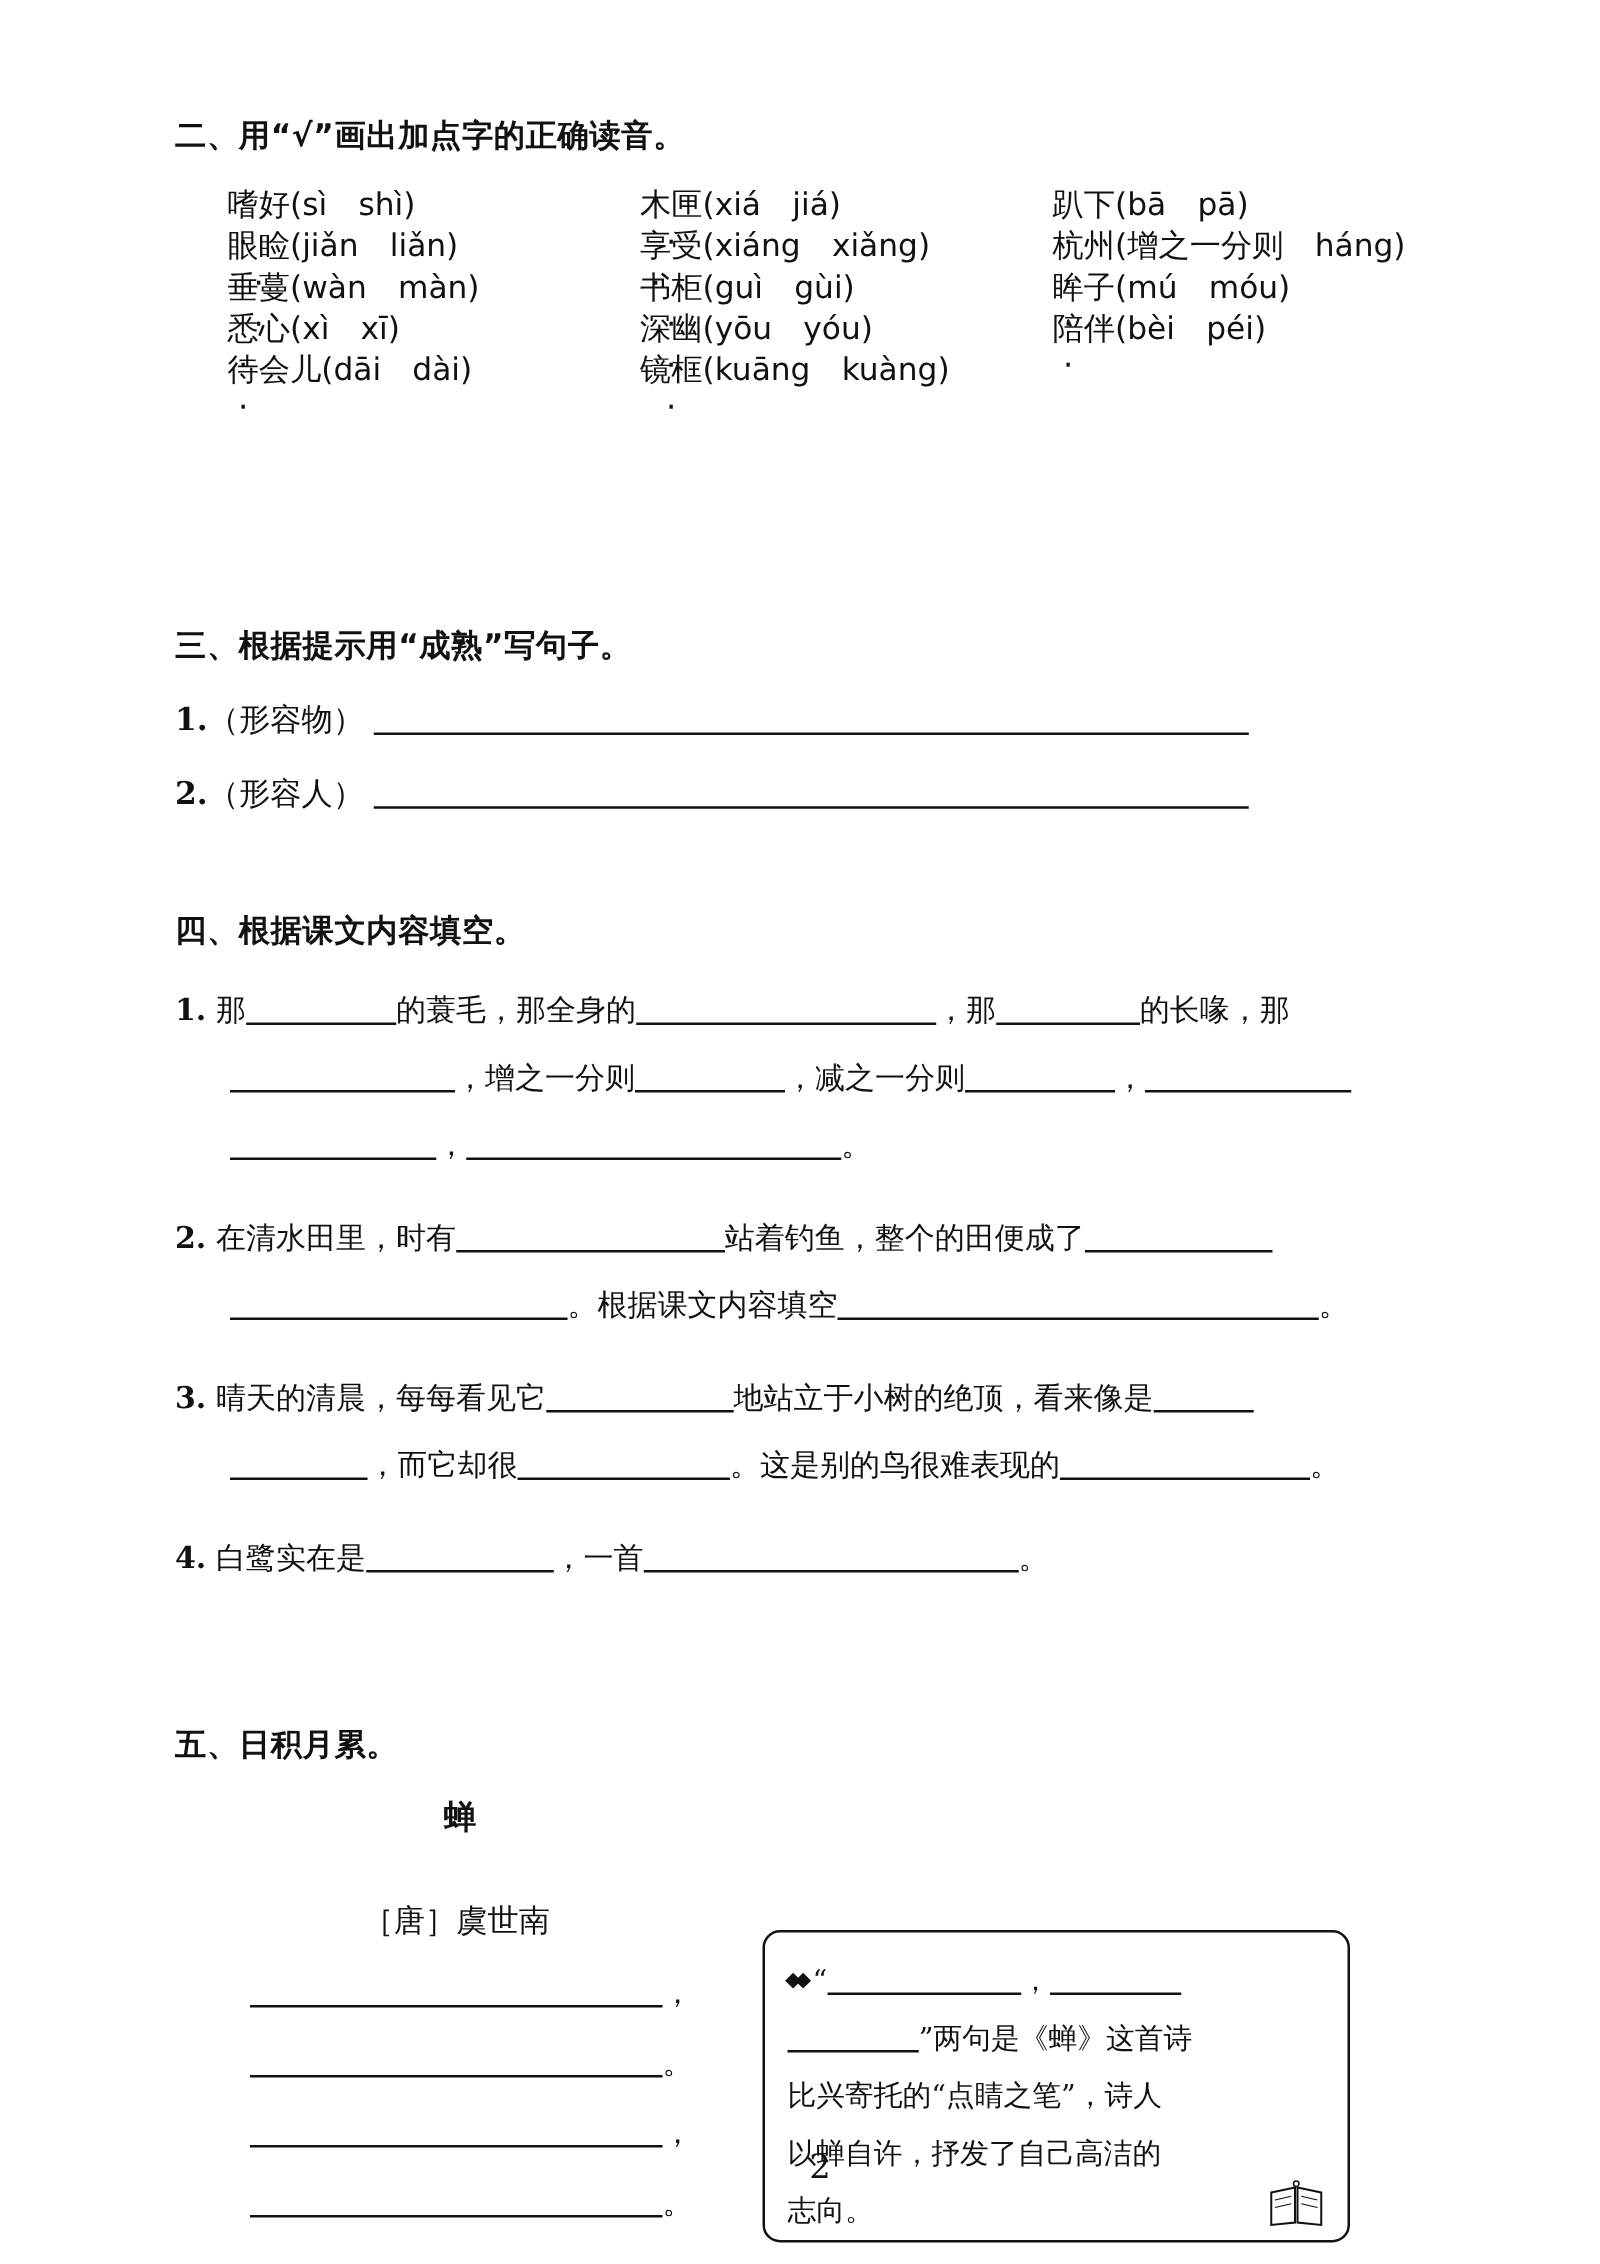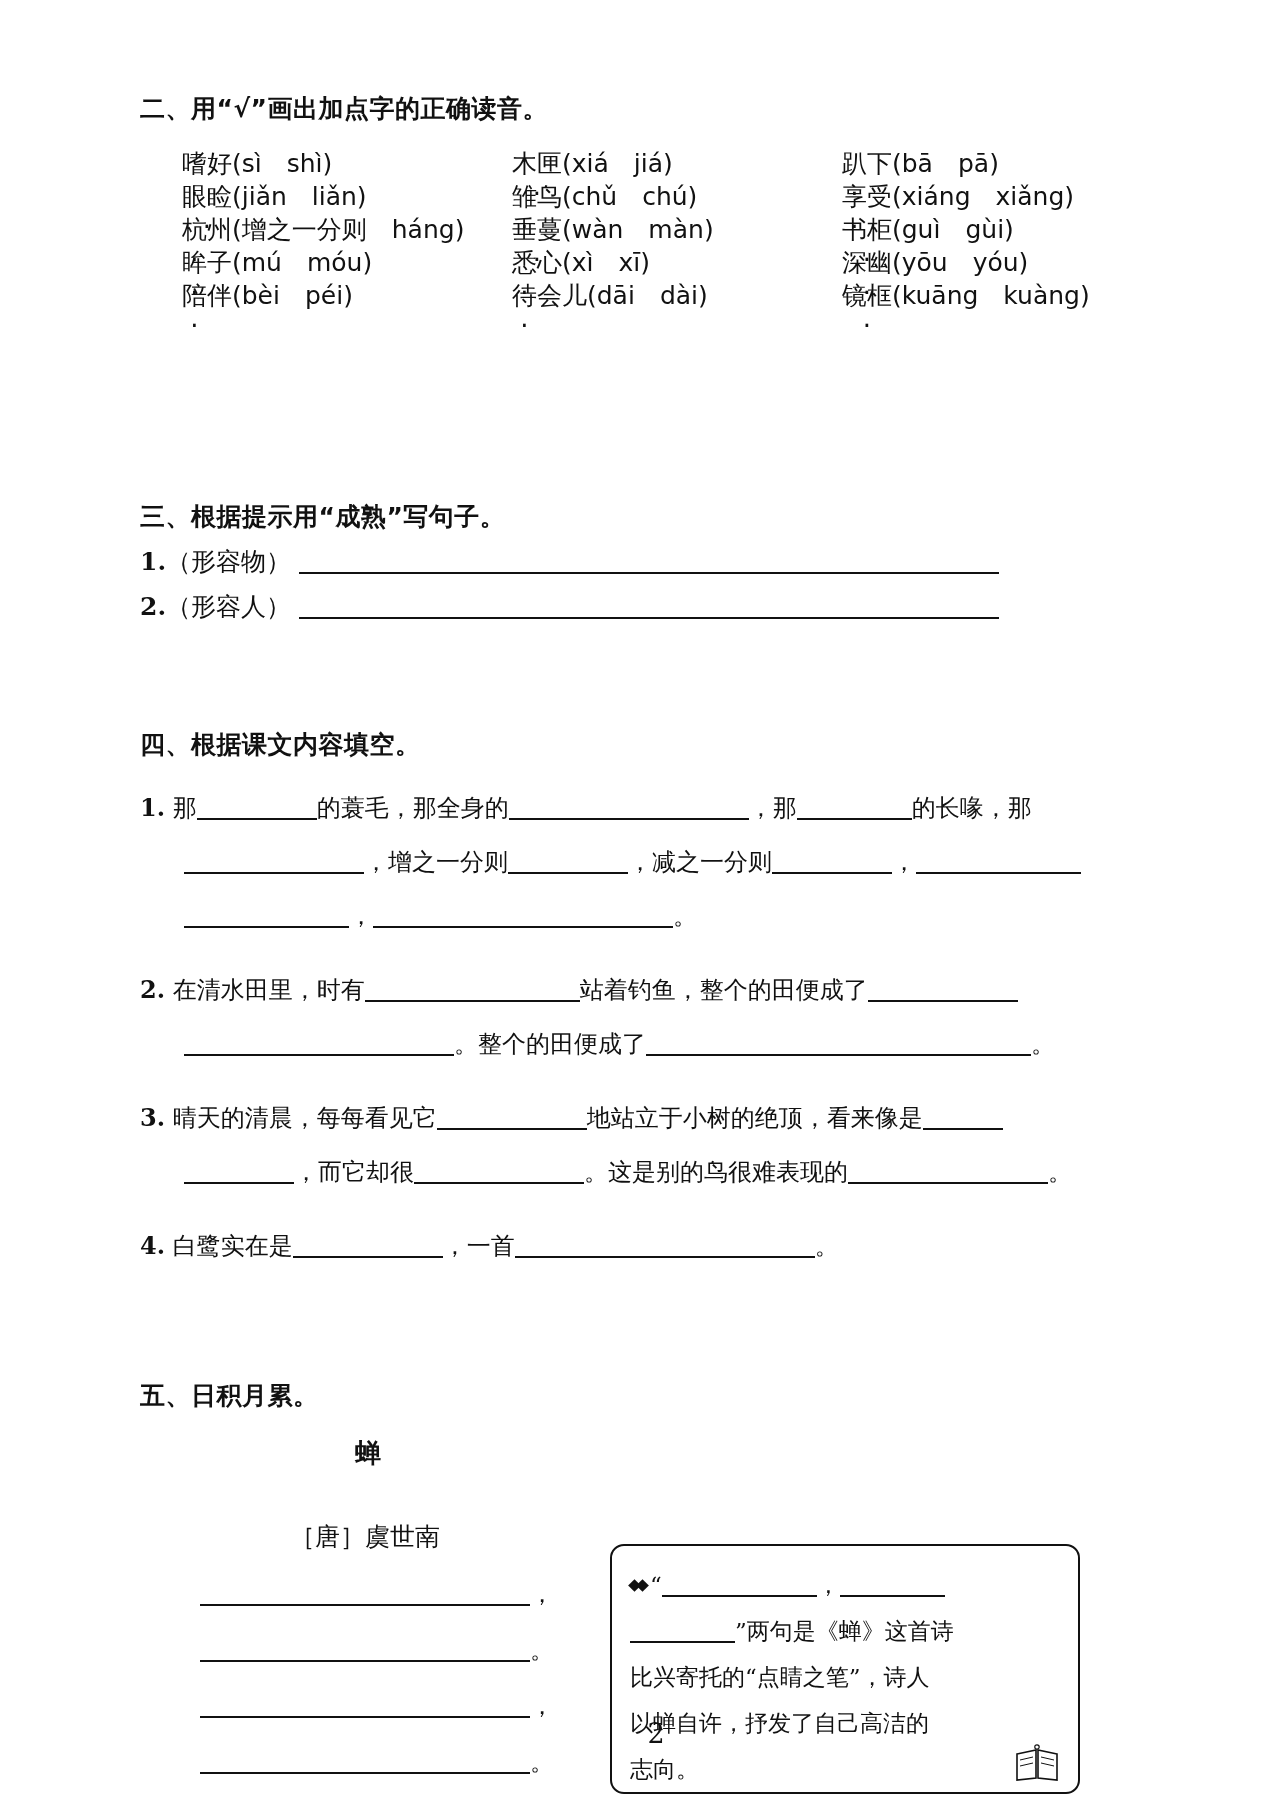--- a/index.html
+++ b/index.html
@@ -73,21 +73,21 @@
   }
   
   #sec3 {
     position: absolute;
     left: 140px;
     top: 500px;
     width: 1010px;
   }
   .s3row {
     font-size: 25px;
-    margin-top: 12px;
+    margin-top: 26px;
     white-space: nowrap;
   }
   
   #sec4 {
     position: absolute;
     left: 140px;
     top: 728px;
     width: 1020px;
   }
   .s4block { margin-top: 20px; font-size: 24px; }
@@ -195,21 +195,20 @@
     <div class="pinyin-grid">
 
       <div class="pin-cell"><span class="dotted">嗜</span><span class="rest">好</span><span class="py">(sì　shì)</span></div>
 
       <div class="pin-cell"><span class="dotted">木匣</span><span class="rest"></span><span class="py">(xiá　jiá)</span></div>
 
       <div class="pin-cell"><span class="dotted">趴</span><span class="rest">下</span><span class="py">(bā　pā)</span></div>
 
       <div class="pin-cell"><span class="dotted">眼睑</span><span class="rest"></span><span class="py">(jiǎn　liǎn)</span></div>
 
-      <div class="pin-cell"><span class="dotted">雏</span><span class="rest">鸟</span><span class="py">(chǔ　chú)</span></div>
 
       <div class="pin-cell"><span class="dotted">享</span><span class="rest">受</span><span class="py">(xiáng　xiǎng)</span></div>
 
       <div class="pin-cell"><span class="dotted">杭</span><span class="rest">州</span><span class="py">(增之一分则　háng)</span></div>
 
       <div class="pin-cell"><span class="dotted">垂蔓</span><span class="rest"></span><span class="py">(wàn　màn)</span></div>
 
       <div class="pin-cell"><span class="dotted">书柜</span><span class="rest"></span><span class="py">(guì　gùi)</span></div>
 
       <div class="pin-cell"><span class="dotted">眸</span><span class="rest">子</span><span class="py">(mú　móu)</span></div>
@@ -256,21 +255,21 @@
         <span class="indent"></span><span class="blank" style="width:165px"></span><span>，</span><span class="blank" style="width:300px"></span><span>。</span>
       </div>
     </div>
 
     <div class="s4block">
       <div class="s4line">
         <span class="num">2.</span>
         <span>在清水田里，时有</span><span class="blank" style="width:215px"></span><span>站着钓鱼，整个的田便成了</span><span class="blank" style="width:150px"></span>
       </div>
       <div class="s4line">
-        <span class="indent"></span><span class="blank" style="width:270px"></span><span>。整个的田便成了</span><span class="blank" style="width:385px"></span><span>。</span>
+        <span class="indent"></span><span class="blank" style="width:270px"></span><span>。根据课文内容填空</span><span class="blank" style="width:385px"></span><span>。</span>
       </div>
     </div>
 
     <div class="s4block">
       <div class="s4line">
         <span class="num">3.</span>
         <span>晴天的清晨，每每看见它</span><span class="blank" style="width:150px"></span><span>地站立于小树的绝顶，看来像是</span><span class="blank" style="width:80px"></span>
       </div>
       <div class="s4line">
         <span class="indent"></span><span class="blank" style="width:110px"></span><span>，而它却很</span><span class="blank" style="width:170px"></span><span>。这是别的鸟很难表现的</span><span class="blank" style="width:200px"></span><span>。</span>

